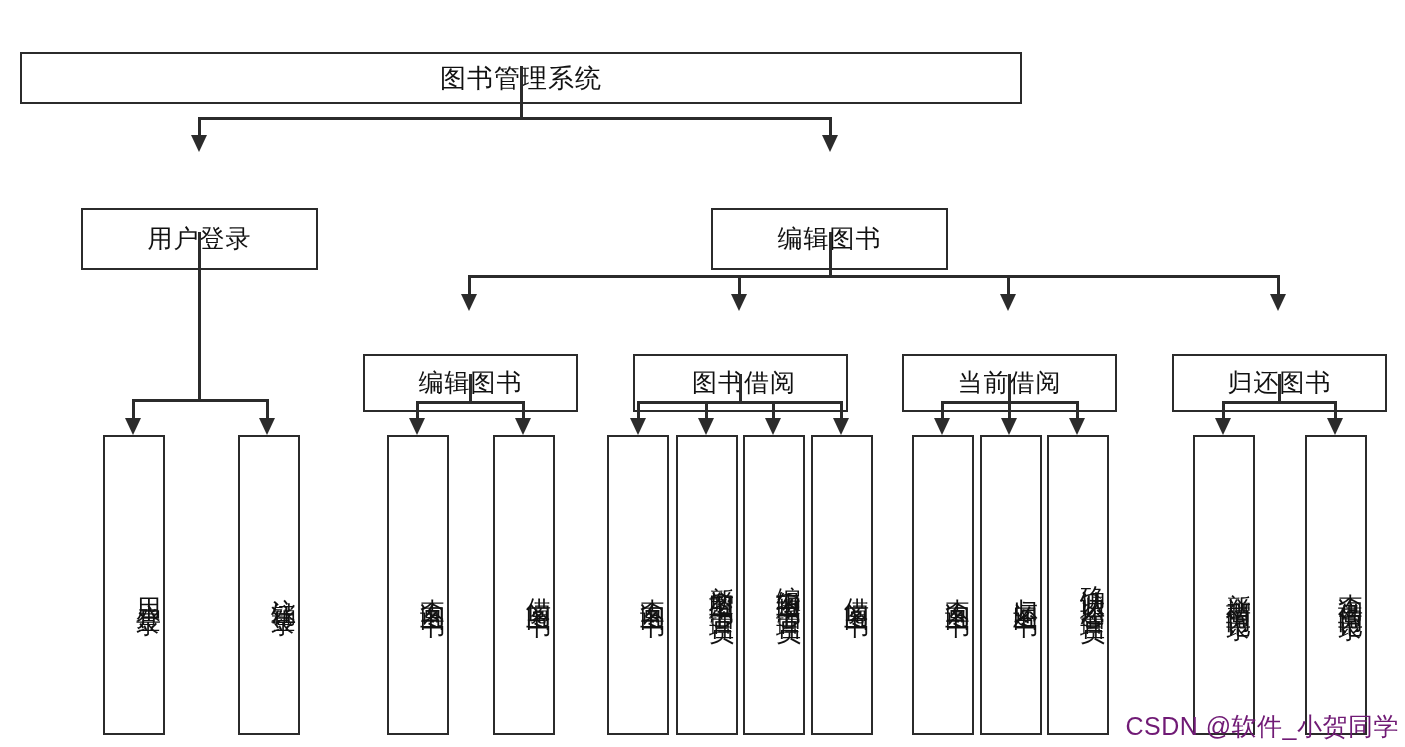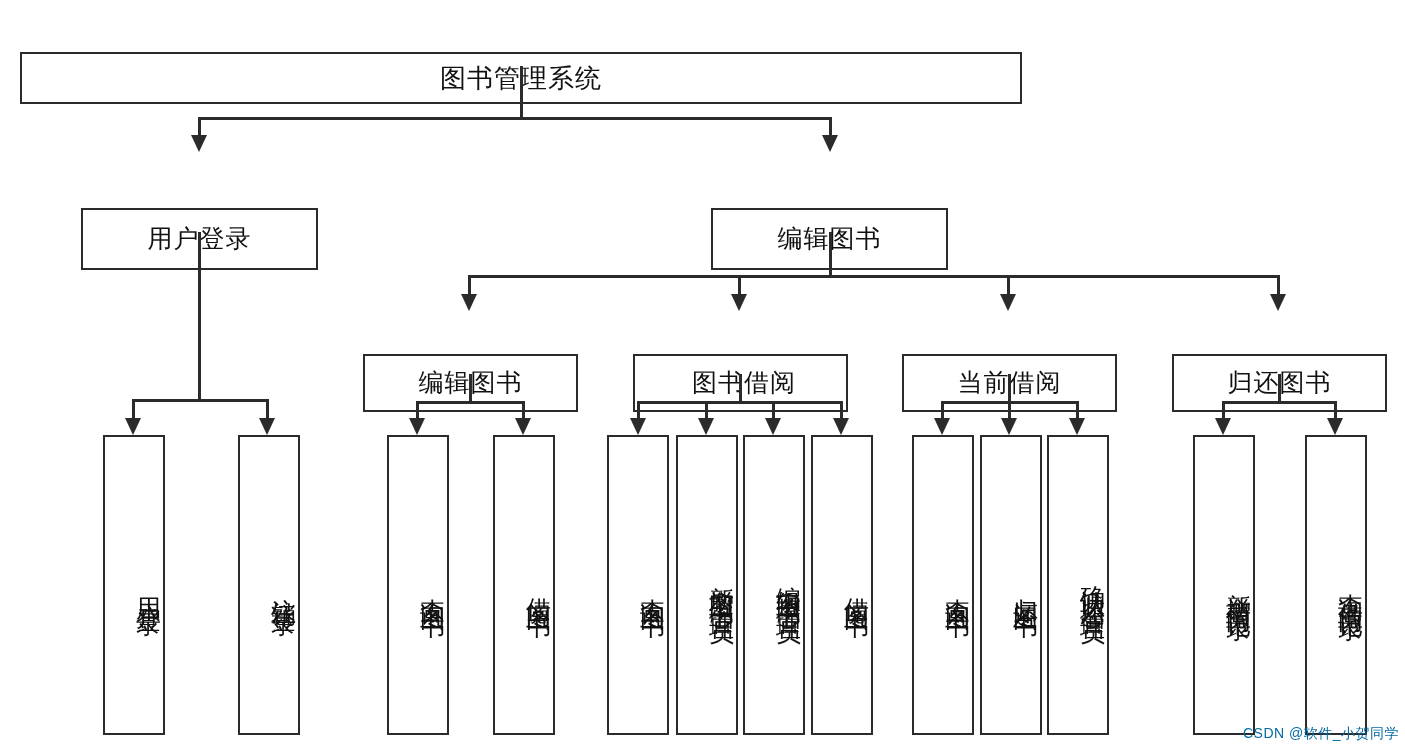--- a/index.html
+++ b/index.html
@@ -60,22 +60,22 @@
     width:0;height:0;
     border-left:8px solid transparent;
     border-right:8px solid transparent;
     border-top:17px solid #2b2b2b;
   }
   
   #watermark{
     position:absolute;
     right:6px;
     bottom:4px;
-    font-size:14px;
-    color:#0369a1;
+    font-size:25px;
+    color:#701a75;
     letter-spacing:0.5px;
     white-space:nowrap;
     pointer-events:none;
   }
 </style>
 </head>
 <body>
 
 <div id="canvas">
 

